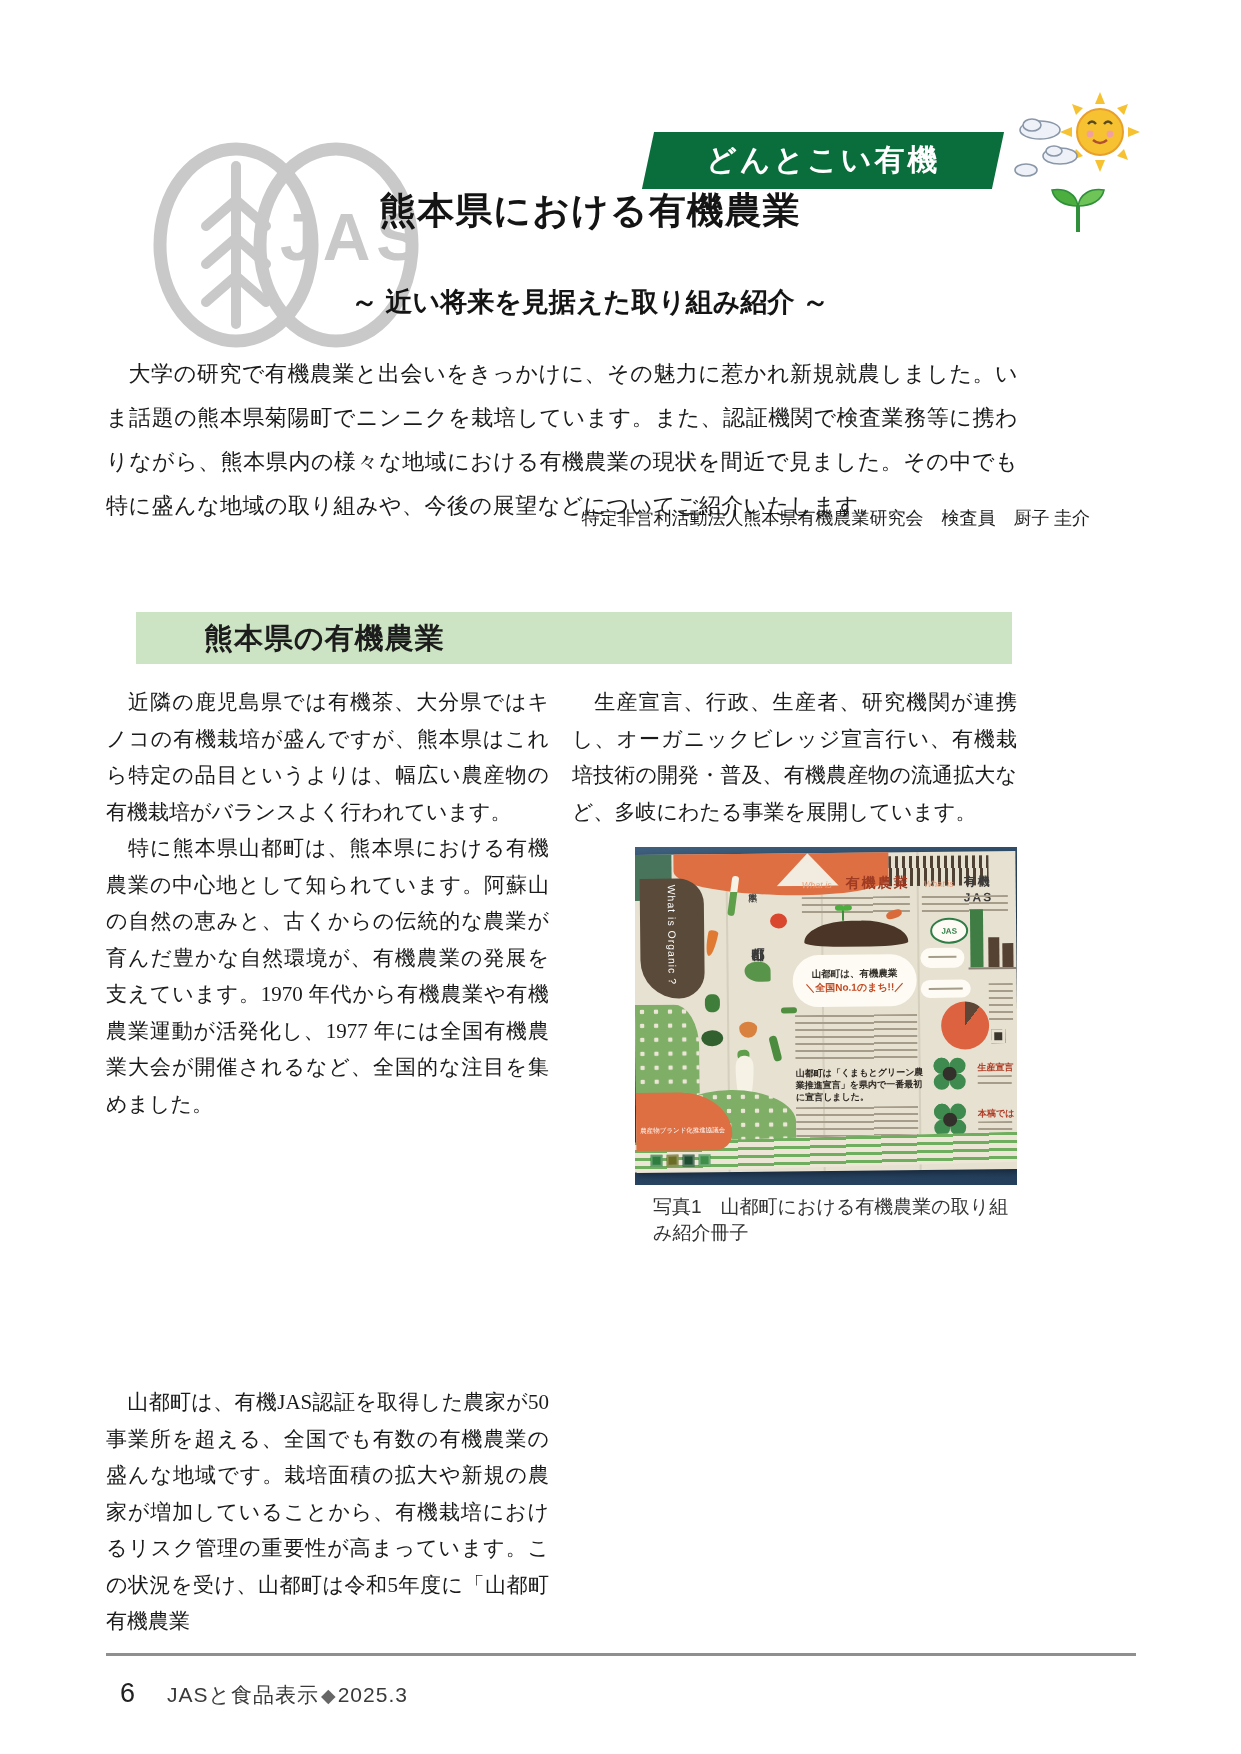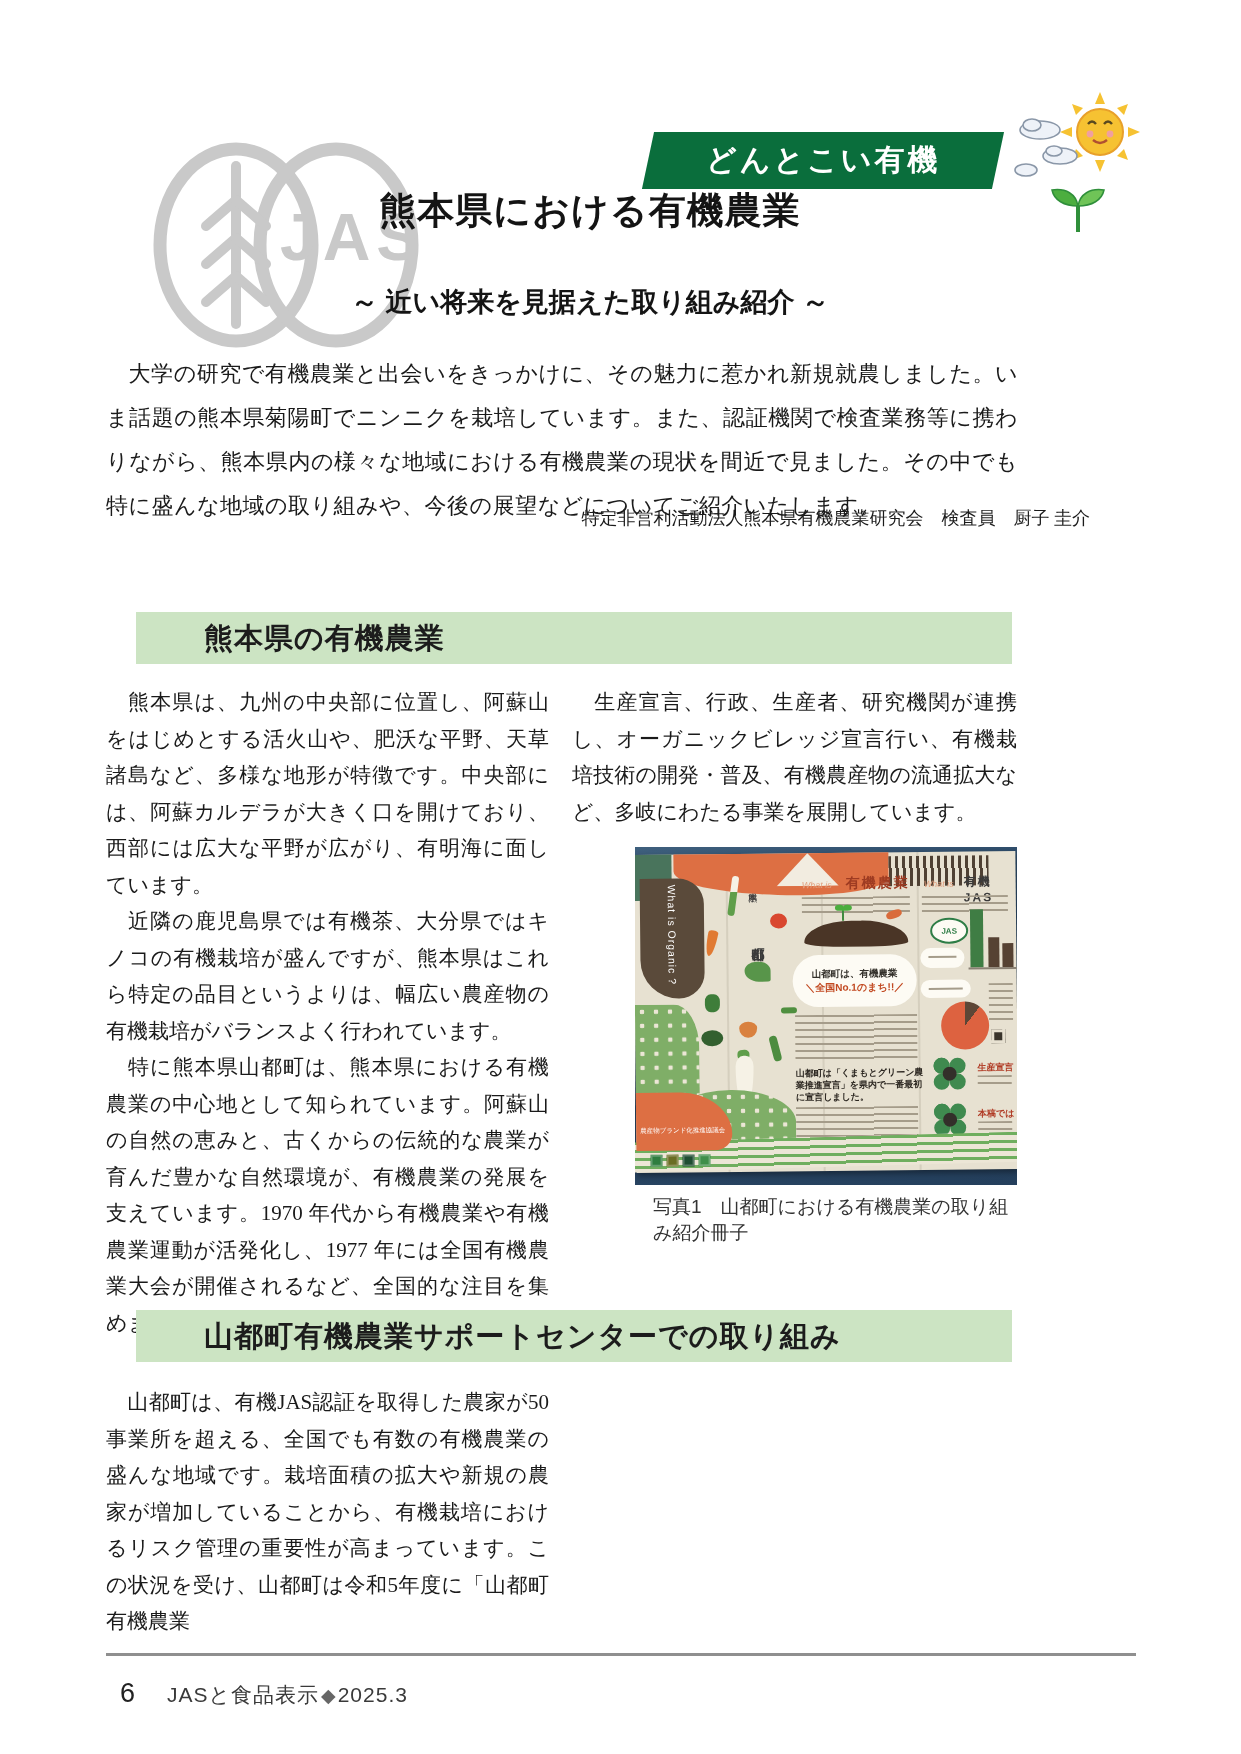--- a/index.html
+++ b/index.html
@@ -228,21 +228,20 @@
   <div id="article-title" class="abs">熊本県における有機農業</div>
   <div id="article-subtitle" class="abs">～ 近い将来を見据えた取り組み紹介 ～</div>
 
   <div id="intro" class="abs">　大学の研究で有機農業と出会いをきっかけに、その魅力に惹かれ新規就農しました。いま話題の熊本県菊陽町でニンニクを栽培しています。また、認証機関で検査業務等に携わりながら、熊本県内の様々な地域における有機農業の現状を間近で見ました。その中でも特に盛んな地域の取り組みや、今後の展望などについてご紹介いたします。</div>
   <div id="byline" class="abs">特定非営利活動法人熊本県有機農業研究会　検査員　厨子 圭介</div>
 
   <div id="sec1-bar" class="abs sec-bar">
     <span>熊本県の有機農業</span>
   </div>
   <div id="col1L" class="abs bodycol">
-    <p>　熊本県は、九州の中央部に位置し、阿蘇山をはじめとする活火山や、肥沃な平野、天草諸島など、多様な地形が特徴です。中央部には、阿蘇カルデラが大きく口を開けており、西部には広大な平野が広がり、有明海に面しています。</p>
     <p>　近隣の鹿児島県では有機茶、大分県ではキノコの有機栽培が盛んですが、熊本県はこれら特定の品目というよりは、幅広い農産物の有機栽培がバランスよく行われています。</p>
     <p>　特に熊本県山都町は、熊本県における有機農業の中心地として知られています。阿蘇山の自然の恵みと、古くからの伝統的な農業が育んだ豊かな自然環境が、有機農業の発展を支えています。1970 年代から有機農業や有機農業運動が活発化し、1977 年には全国有機農業大会が開催されるなど、全国的な注目を集めました。</p>
   </div>
   <div id="col1R" class="abs bodycol">
     <p>　生産宣言、行政、生産者、研究機関が連携し、オーガニックビレッジ宣言行い、有機栽培技術の開発・普及、有機農産物の流通拡大など、多岐にわたる事業を展開しています。</p>
   </div>
 
   <div id="photo" class="abs">
     <div id="pamphlet">
       <div class="fold" style="left:24%"></div>
@@ -328,23 +327,20 @@
       <div id="ph-orange-bottom"></div>
       <div id="ph-org">農産物ブランド化推進協議会</div>
       <div id="sdg1" class="sdg"></div>
       <div id="sdg2" class="sdg"></div>
       <div id="sdg3" class="sdg"></div>
       <div id="sdg4" class="sdg"></div>
     </div>
   </div>
   <div id="photo-caption" class="abs">写真1　山都町における有機農業の取り組み紹介冊子</div>
 
-  <div id="sec2-bar" class="abs sec-bar">
-    <span>山都町有機農業サポートセンターでの取り組み</span>
-  </div>
   <div id="col2L" class="abs bodycol">
     <p>　山都町は、有機JAS認証を取得した農家が50事業所を超える、全国でも有数の有機農業の盛んな地域です。栽培面積の拡大や新規の農家が増加していることから、有機栽培におけるリスク管理の重要性が高まっています。この状況を受け、山都町は令和5年度に「山都町有機農業</p>
   </div>
 
   <div id="footer-rule" class="abs"></div>
   <div id="footer" class="abs">
     <span class="pn">6</span>
     <span class="jn">JASと食品表示</span>
     <span class="dm">◆</span>
     <span class="is">2025.3</span>

